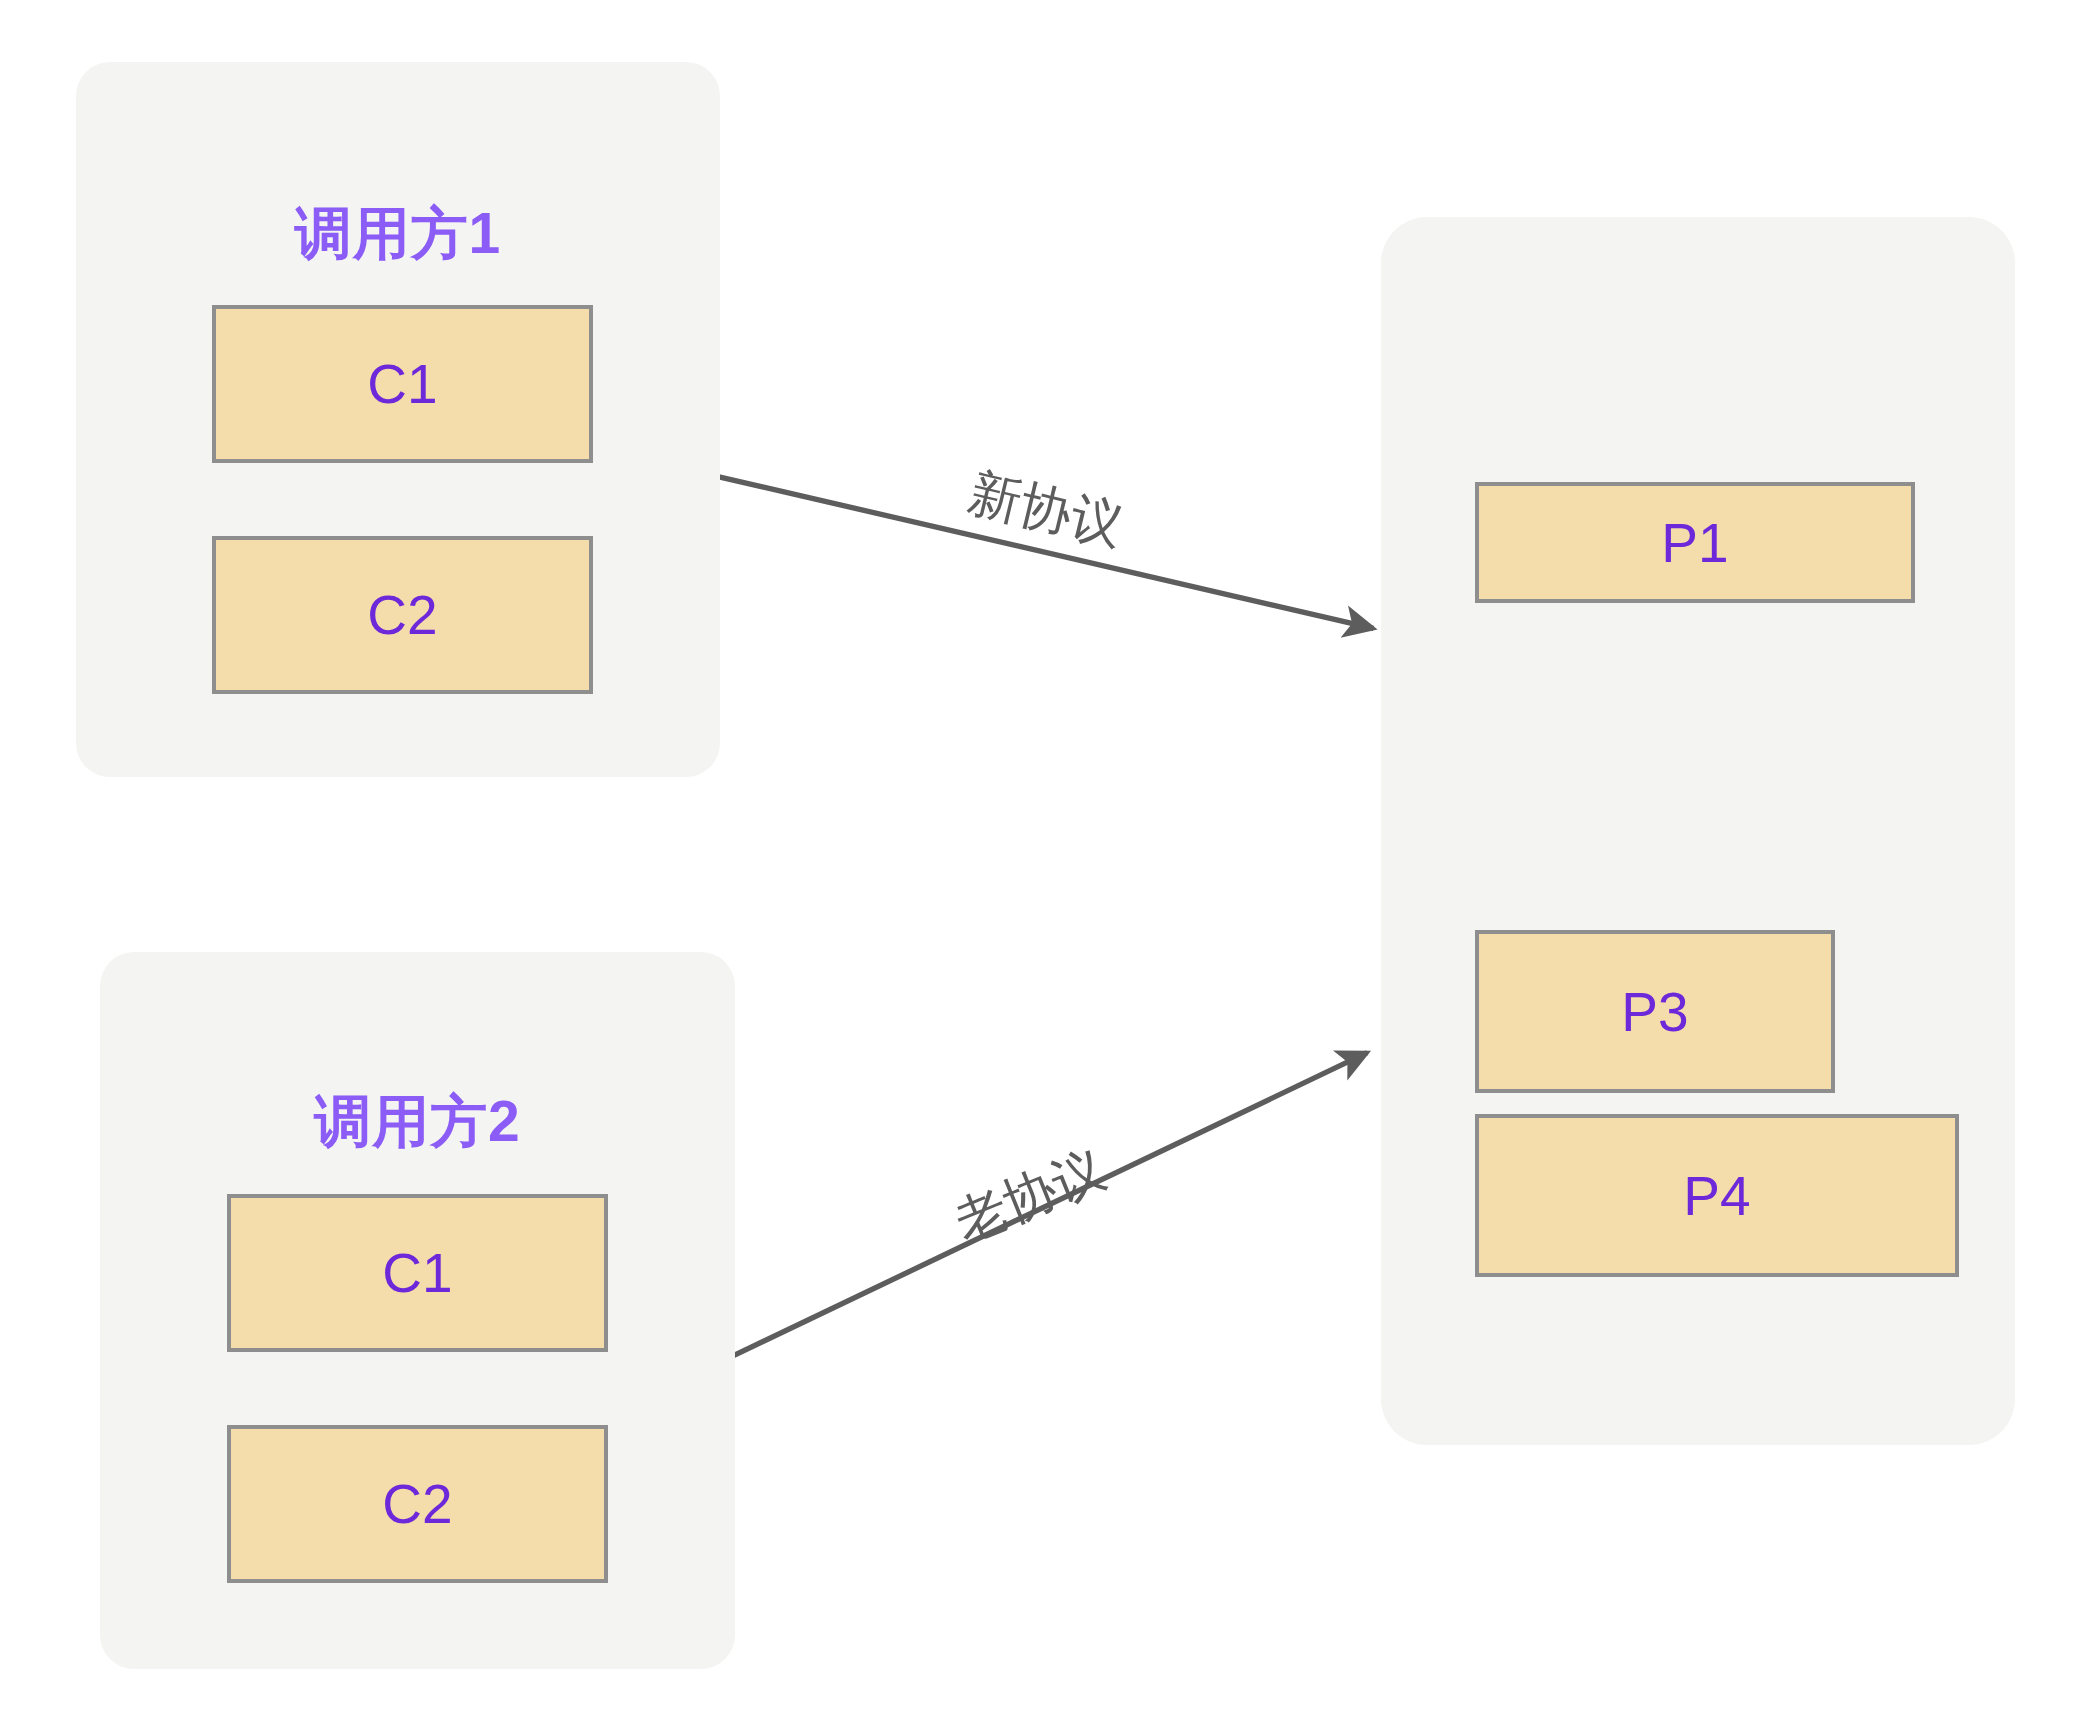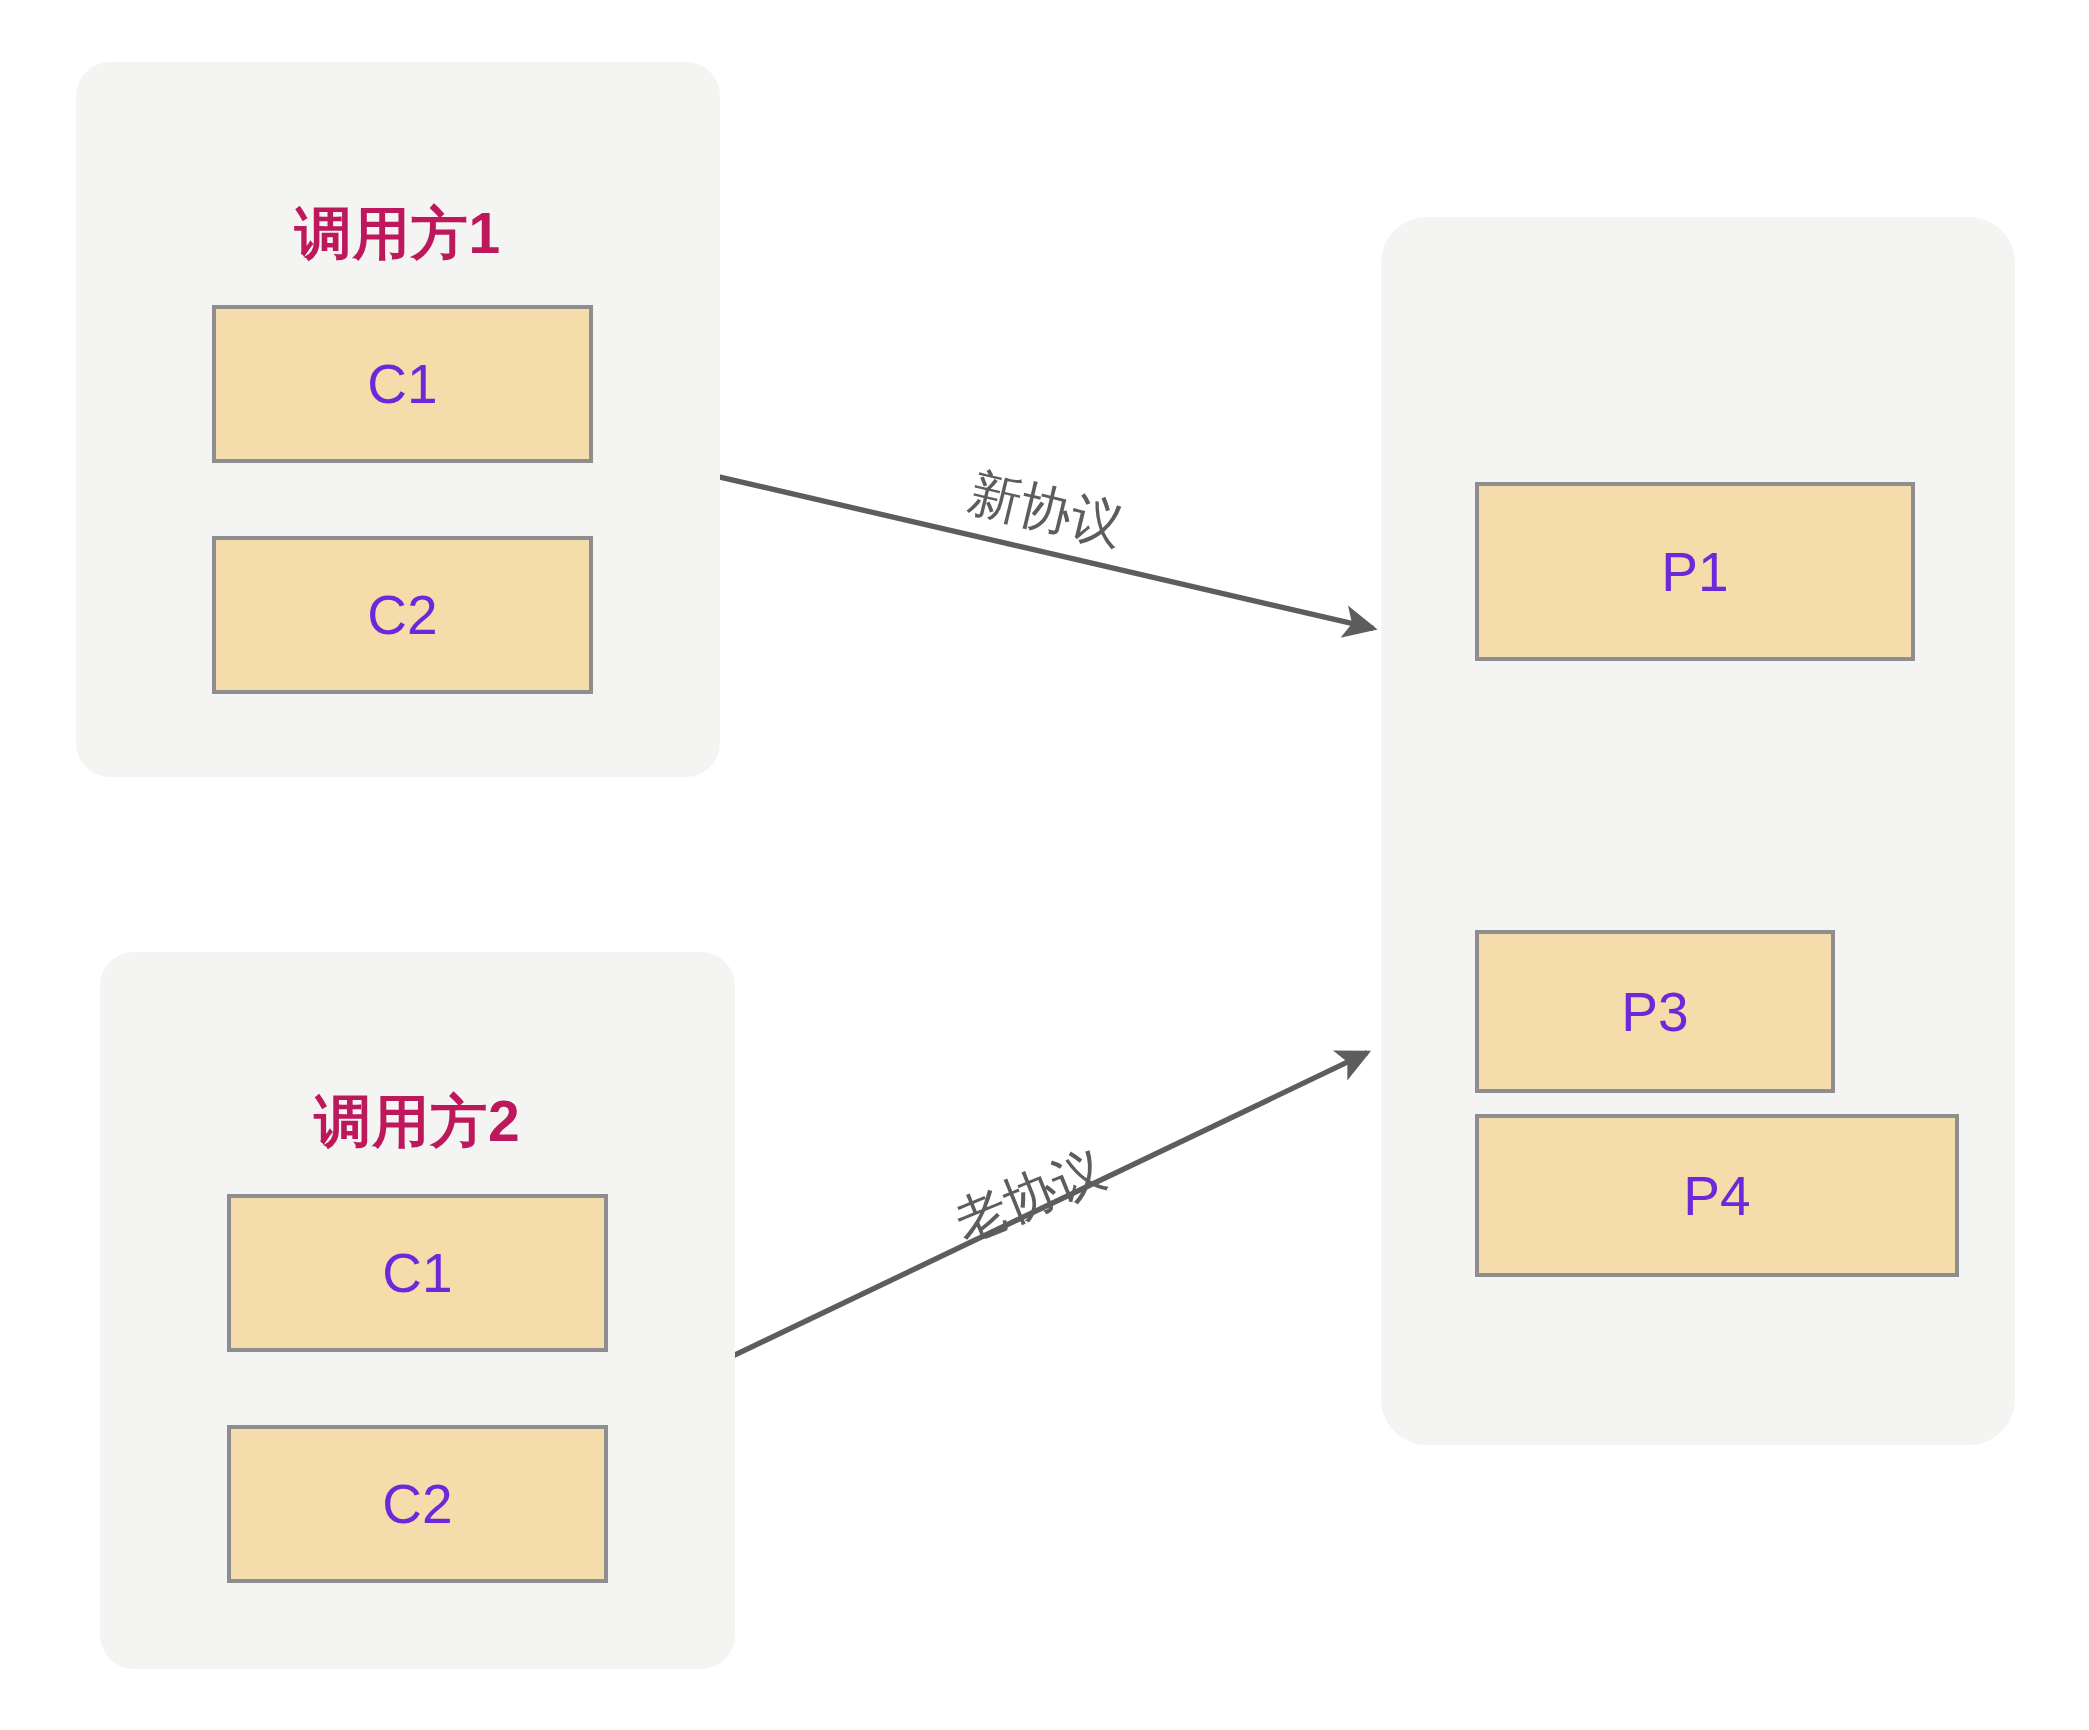--- a/index.html
+++ b/index.html
@@ -25,21 +25,21 @@
     background: #f4f4f2;
     border-radius: 34px;
     box-sizing: border-box;
   }
   .group-title {
     position: absolute;
     left: 0;
     right: 0;
     text-align: center;
     font-weight: bold;
-    color: #be185d;
+    color: #8b5cf6;
     letter-spacing: 0.9px;
     white-space: nowrap;
   }
 
   
   .item-box {
     position: absolute;
     background: #f5dcab;
     border: 4.5px solid #8e8e8e;
     box-sizing: border-box;
@@ -58,21 +58,21 @@
 
   
   #group-caller2 { left: 100px;  top: 952px; width: 635px; height: 717px; }
   #group-caller2 .group-title { top: 132px; font-size: 57px; }
   #caller2-c1 { left: 127px; top: 242px; width: 381px; height: 158px; font-size: 55px; }
   #caller2-c2 { left: 127px; top: 473px; width: 381px; height: 158px; font-size: 55px; }
 
   
   #group-provider { left: 1381px; top: 217px; width: 634px; height: 1228px; border-radius: 46px; }
   #group-provider .group-title { top: 98px; font-size: 59px; }
-  #prov-p1 { left: 94px; top: 265px; width: 440px; height: 179px; font-size: 55px; }
+  #prov-p1 { left: 94px; top: 265px; width: 440px; height: 121px; font-size: 55px; }
   #prov-p2 { left: 94px; top: 496px; width: 440px; height: 163px; font-size: 55px; }
   #prov-p3 { left: 94px; top: 713px; width: 360px; height: 163px; font-size: 55px; }
   #prov-p4 { left: 94px; top: 897px; width: 484px; height: 163px; font-size: 55px; }
 
   
   #connectors {
     position: absolute;
     left: 0; top: 0;
     width: 2090px;
     height: 1731px;

